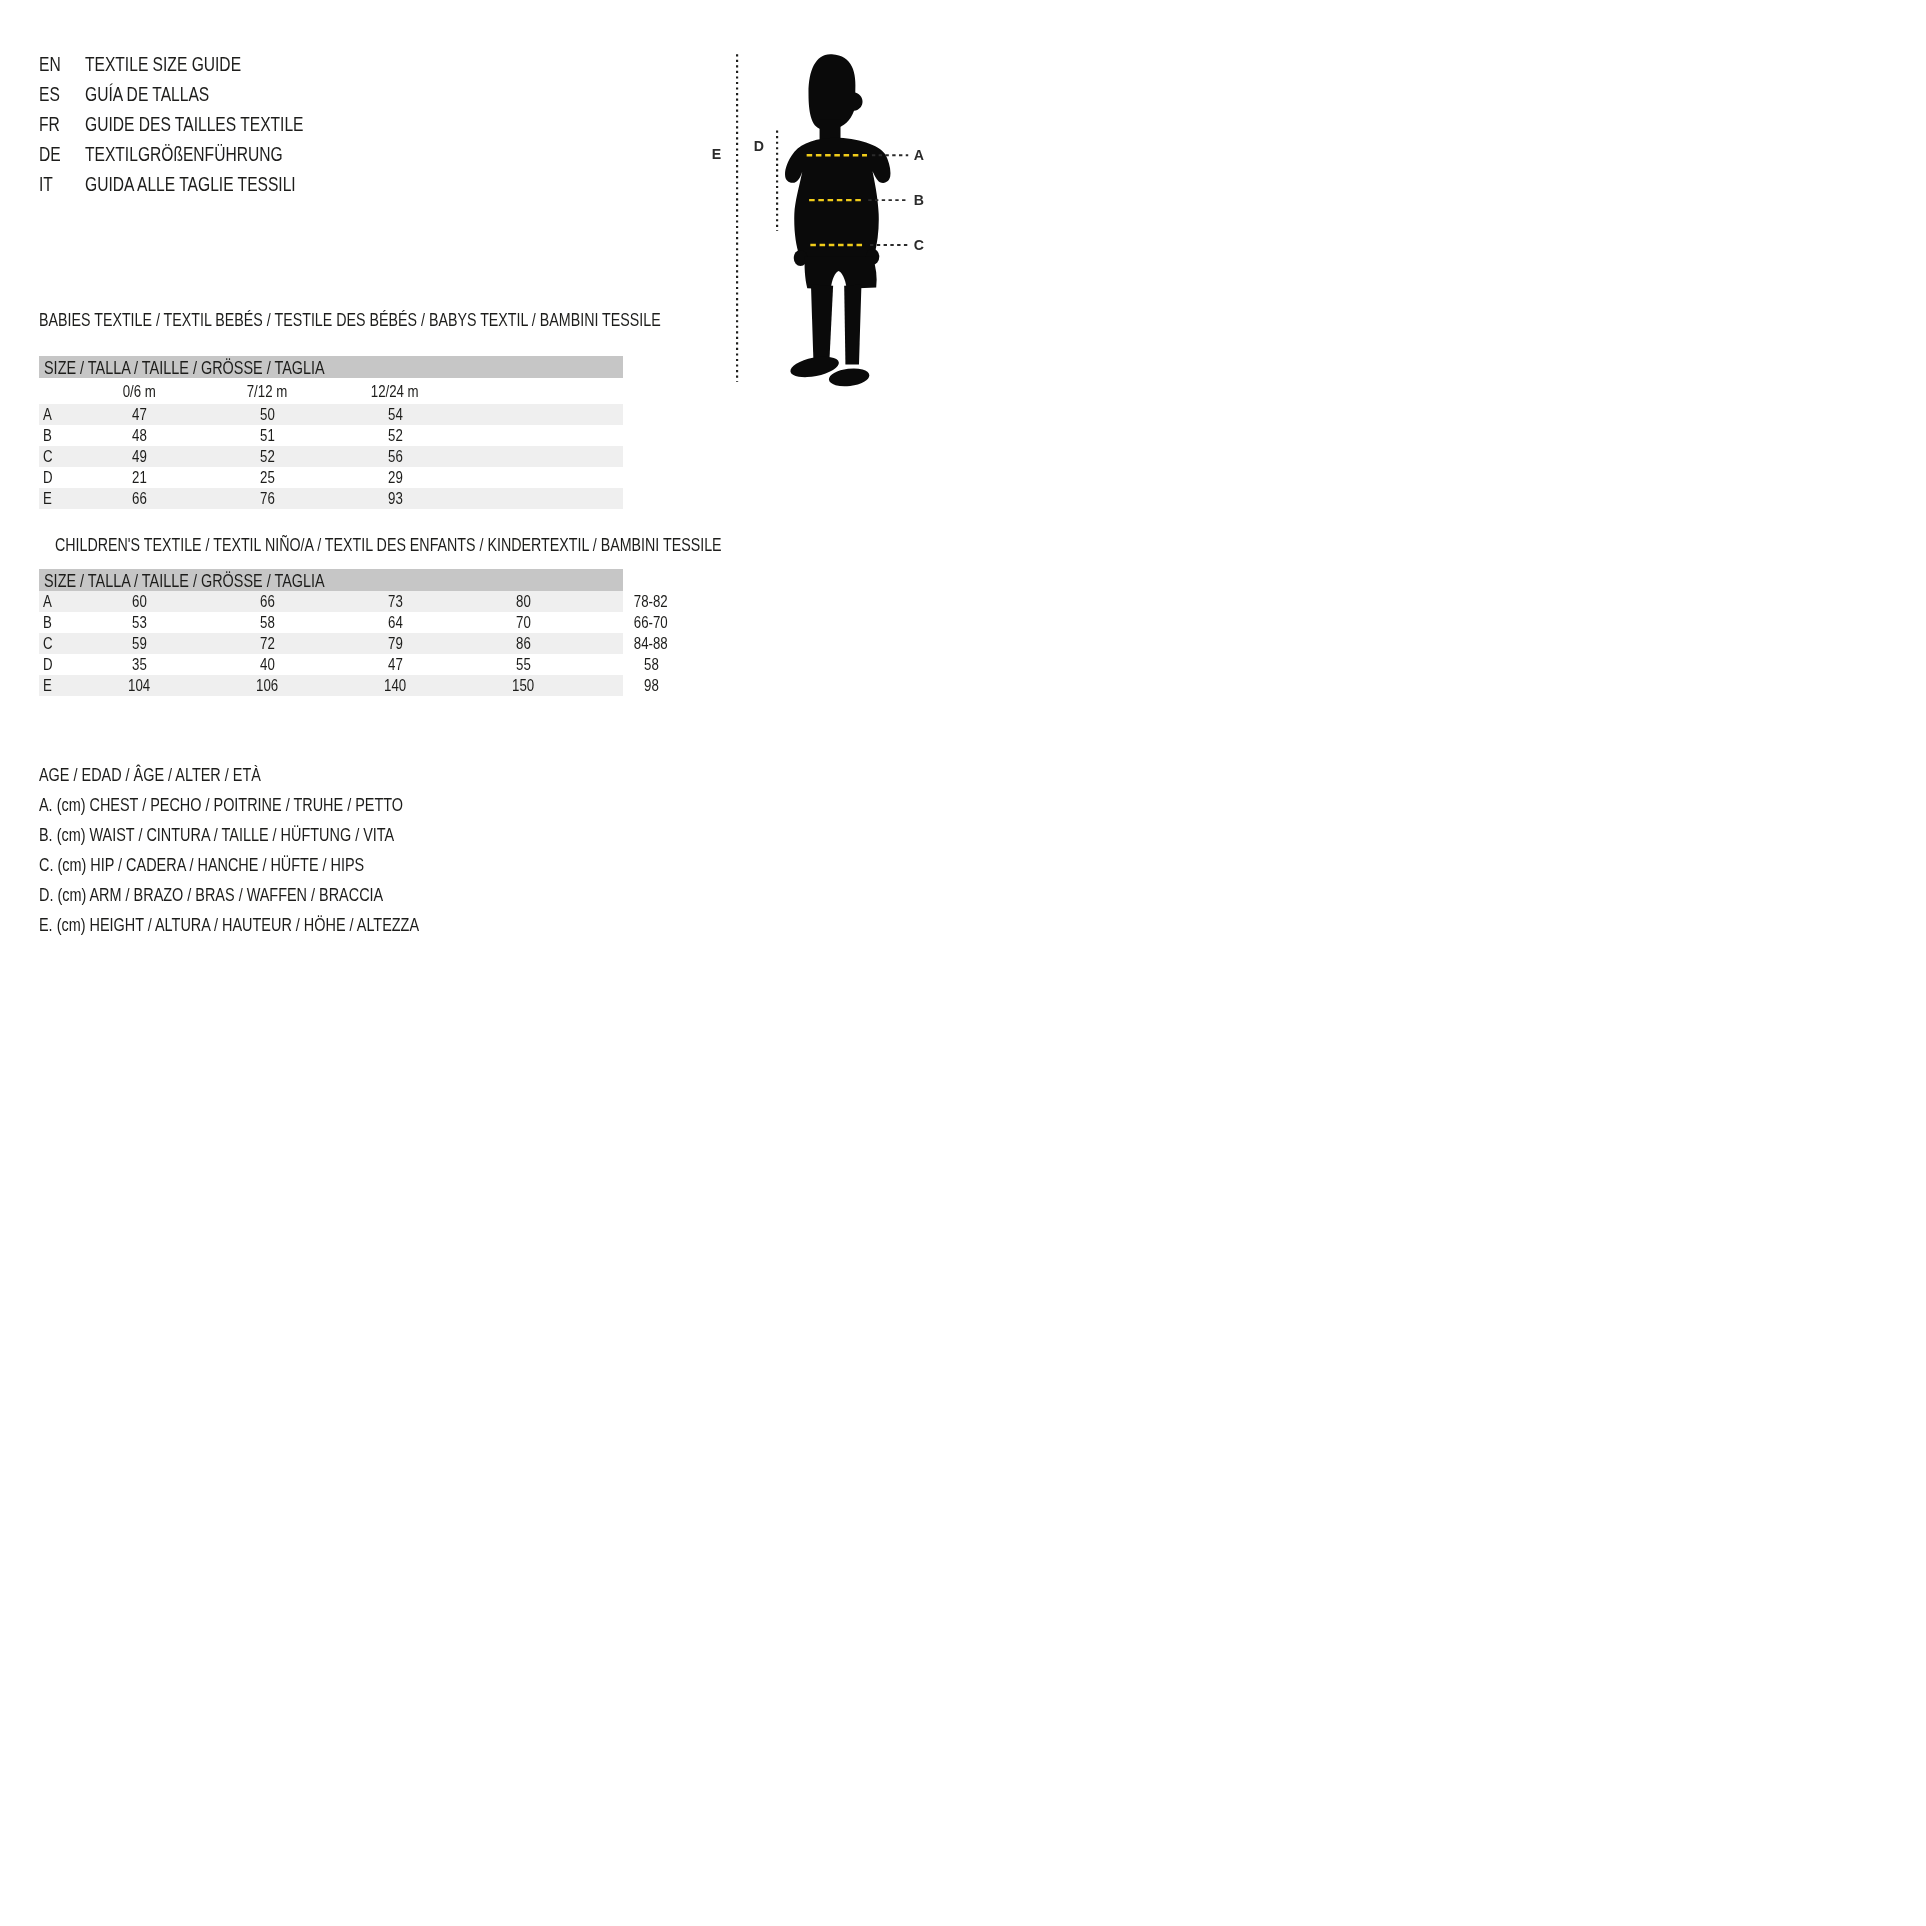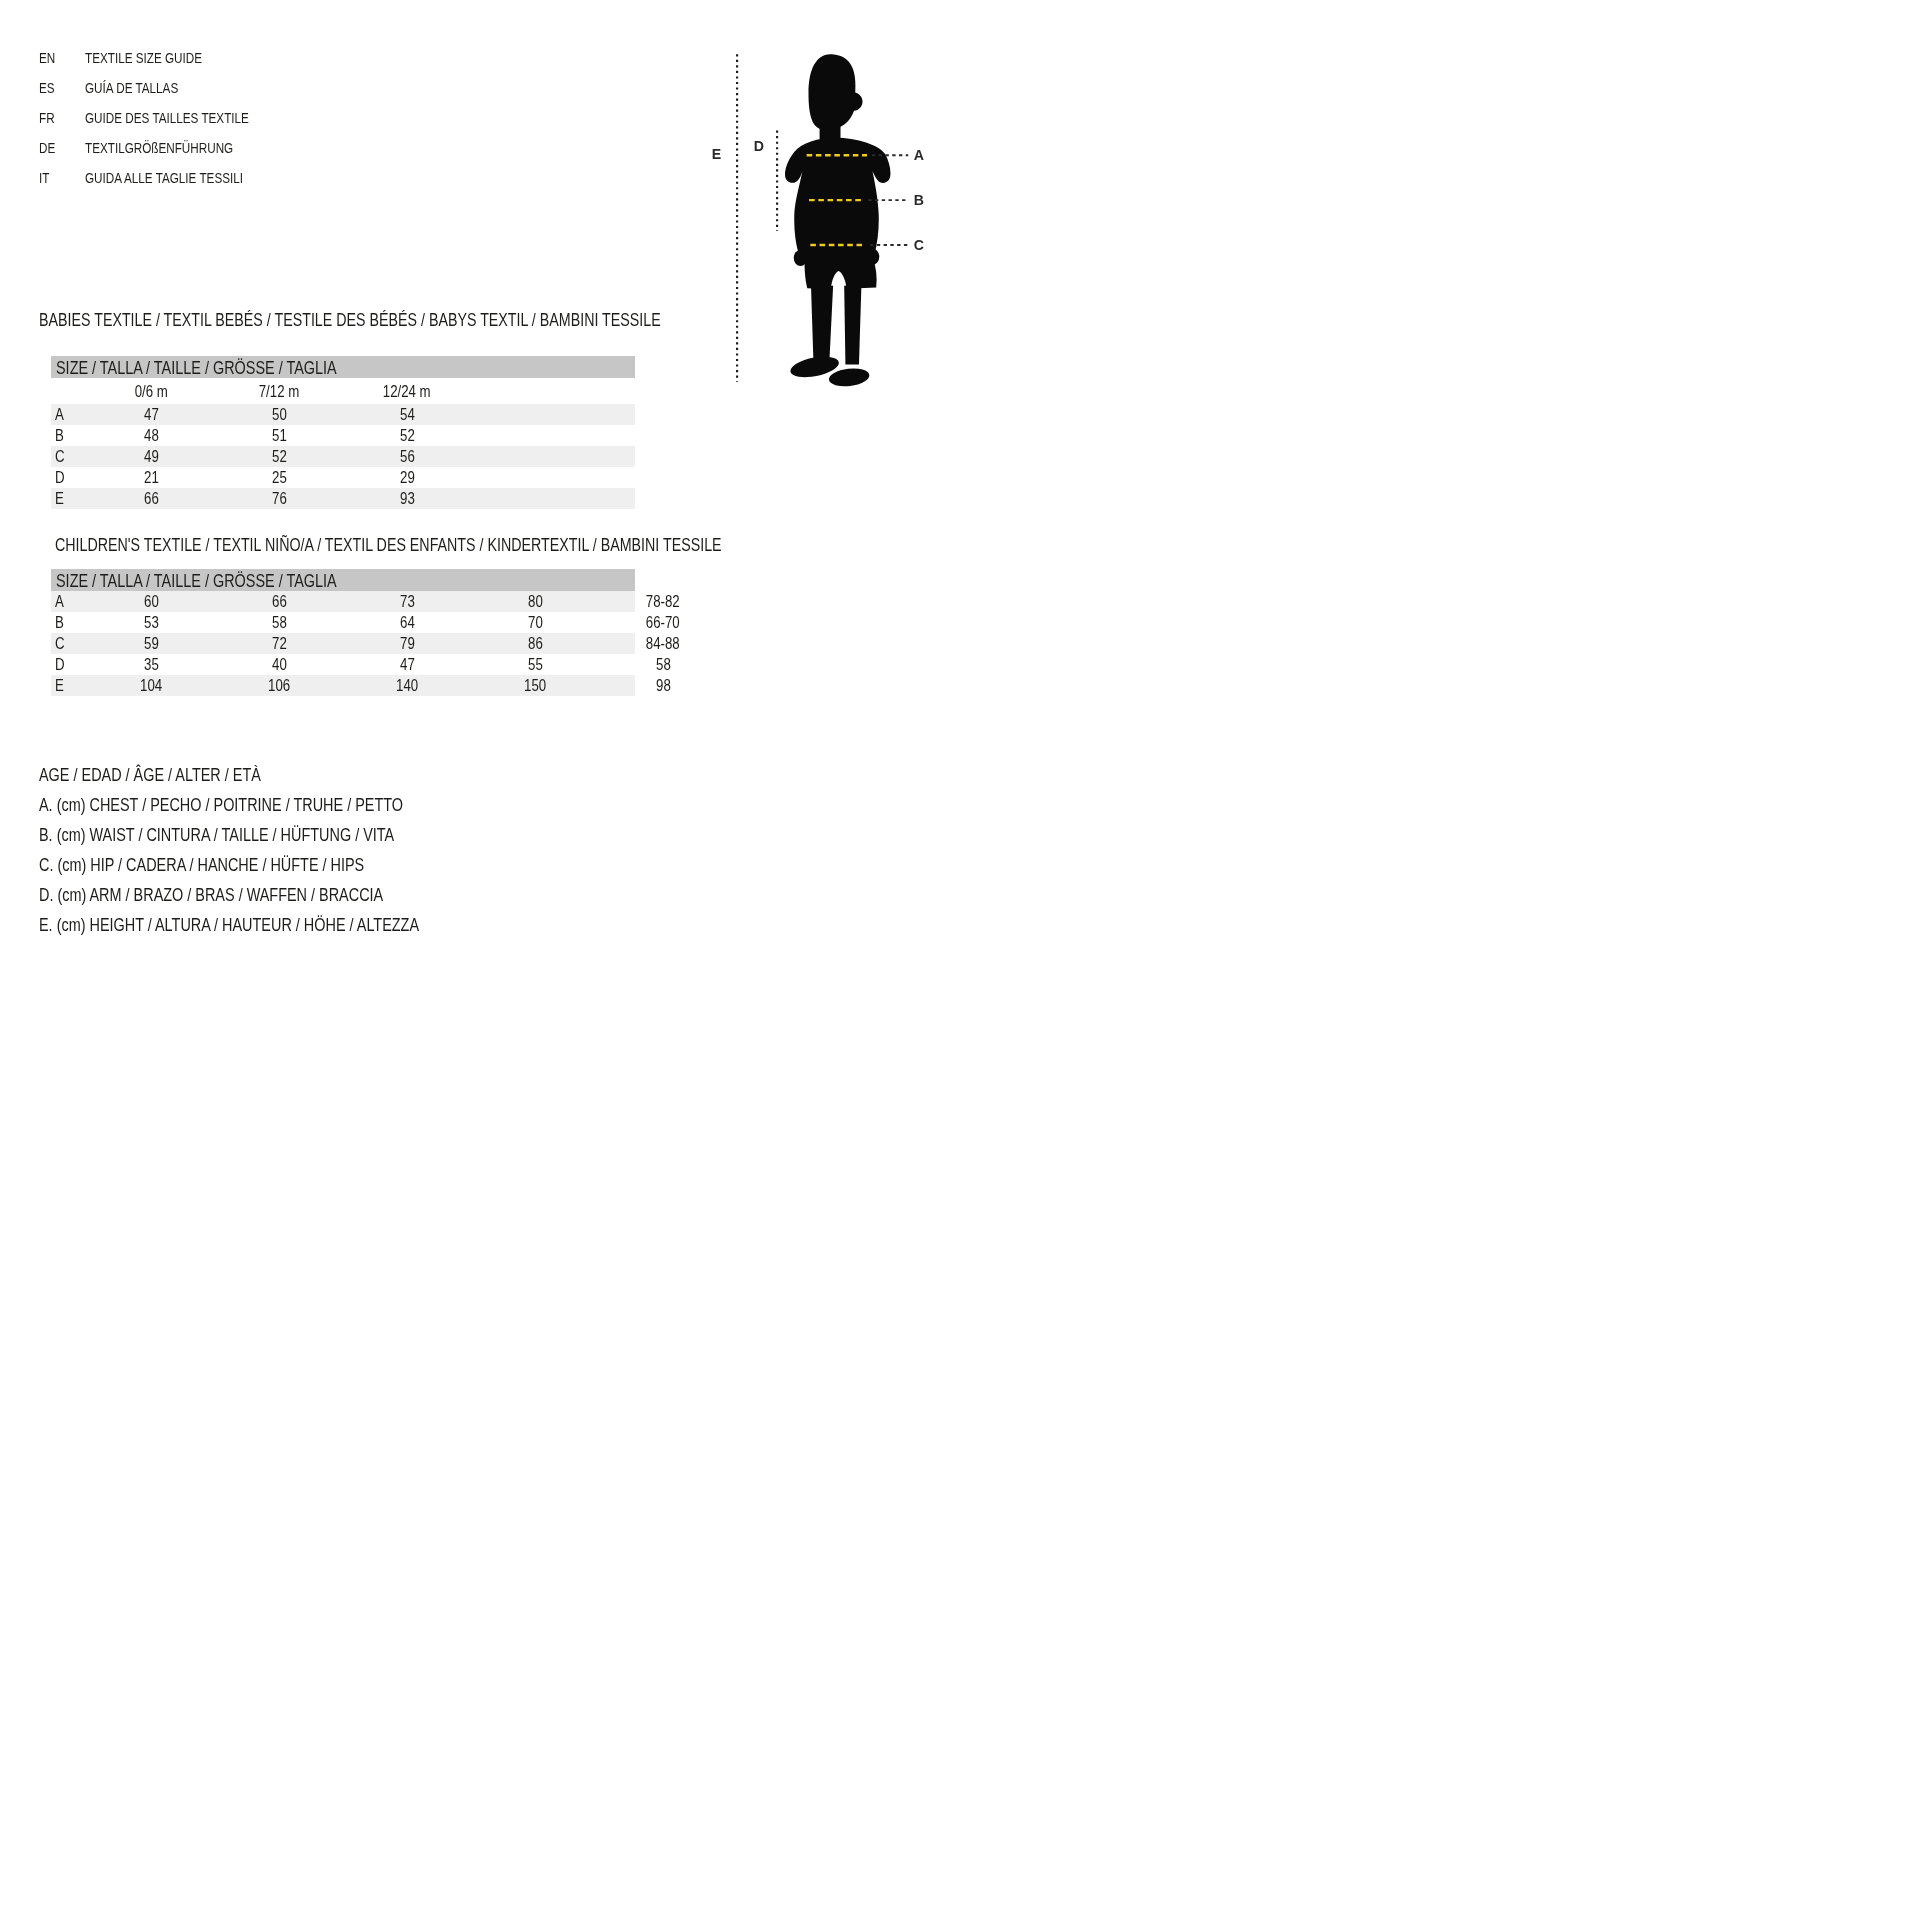--- a/index.html
+++ b/index.html
@@ -7,29 +7,29 @@
     width:963px;height:963px;background:#ffffff;position:relative;overflow:hidden;
     font-family:"Liberation Sans",sans-serif;color:#1d1d1b;
   }
   .abs{position:absolute;}
   
   .cnd{display:inline-block;transform:scaleX(0.78);transform-origin:0 50%;white-space:nowrap;}
   .cndc{display:inline-block;transform:scaleX(0.78);transform-origin:50% 50%;white-space:nowrap;}
 
   
   .lang-block{left:39px;top:49px;}
-  .lang-row{display:flex;height:30px;font-size:15px;}
+  .lang-row{display:flex;height:30px;align-items:center;font-size:20px;}
   .lang-code{width:46px;flex:0 0 46px;}
 
   
   .section-heading{left:39px;font-size:19px;line-height:21px;}
   .section-heading .cnd{transform:scaleX(0.75);}
 
   
-  .size-table{left:39px;width:584px;margin-left:12px;}
+  .size-table{left:39px;width:584px;}
   .bar{height:22px;background:#c6c6c6;line-height:23px;font-size:18.5px;padding-left:5px;box-sizing:border-box;}
   .grid{display:grid;grid-template-columns:26px 108px 108px 108px 108px 108px auto;align-items:center;gap:20px;}
   .colhead{height:26px;font-size:17px;}
   .trow{height:21px;font-size:17px;}
   .trow.striped{background:#efefef;}
   .cell{text-align:center;line-height:21px;}
   .cell.lbl{text-align:left;padding-left:3.7px;}
 
   
   .legend-block{left:39px;top:760px;font-size:18.5px;line-height:30px;}

